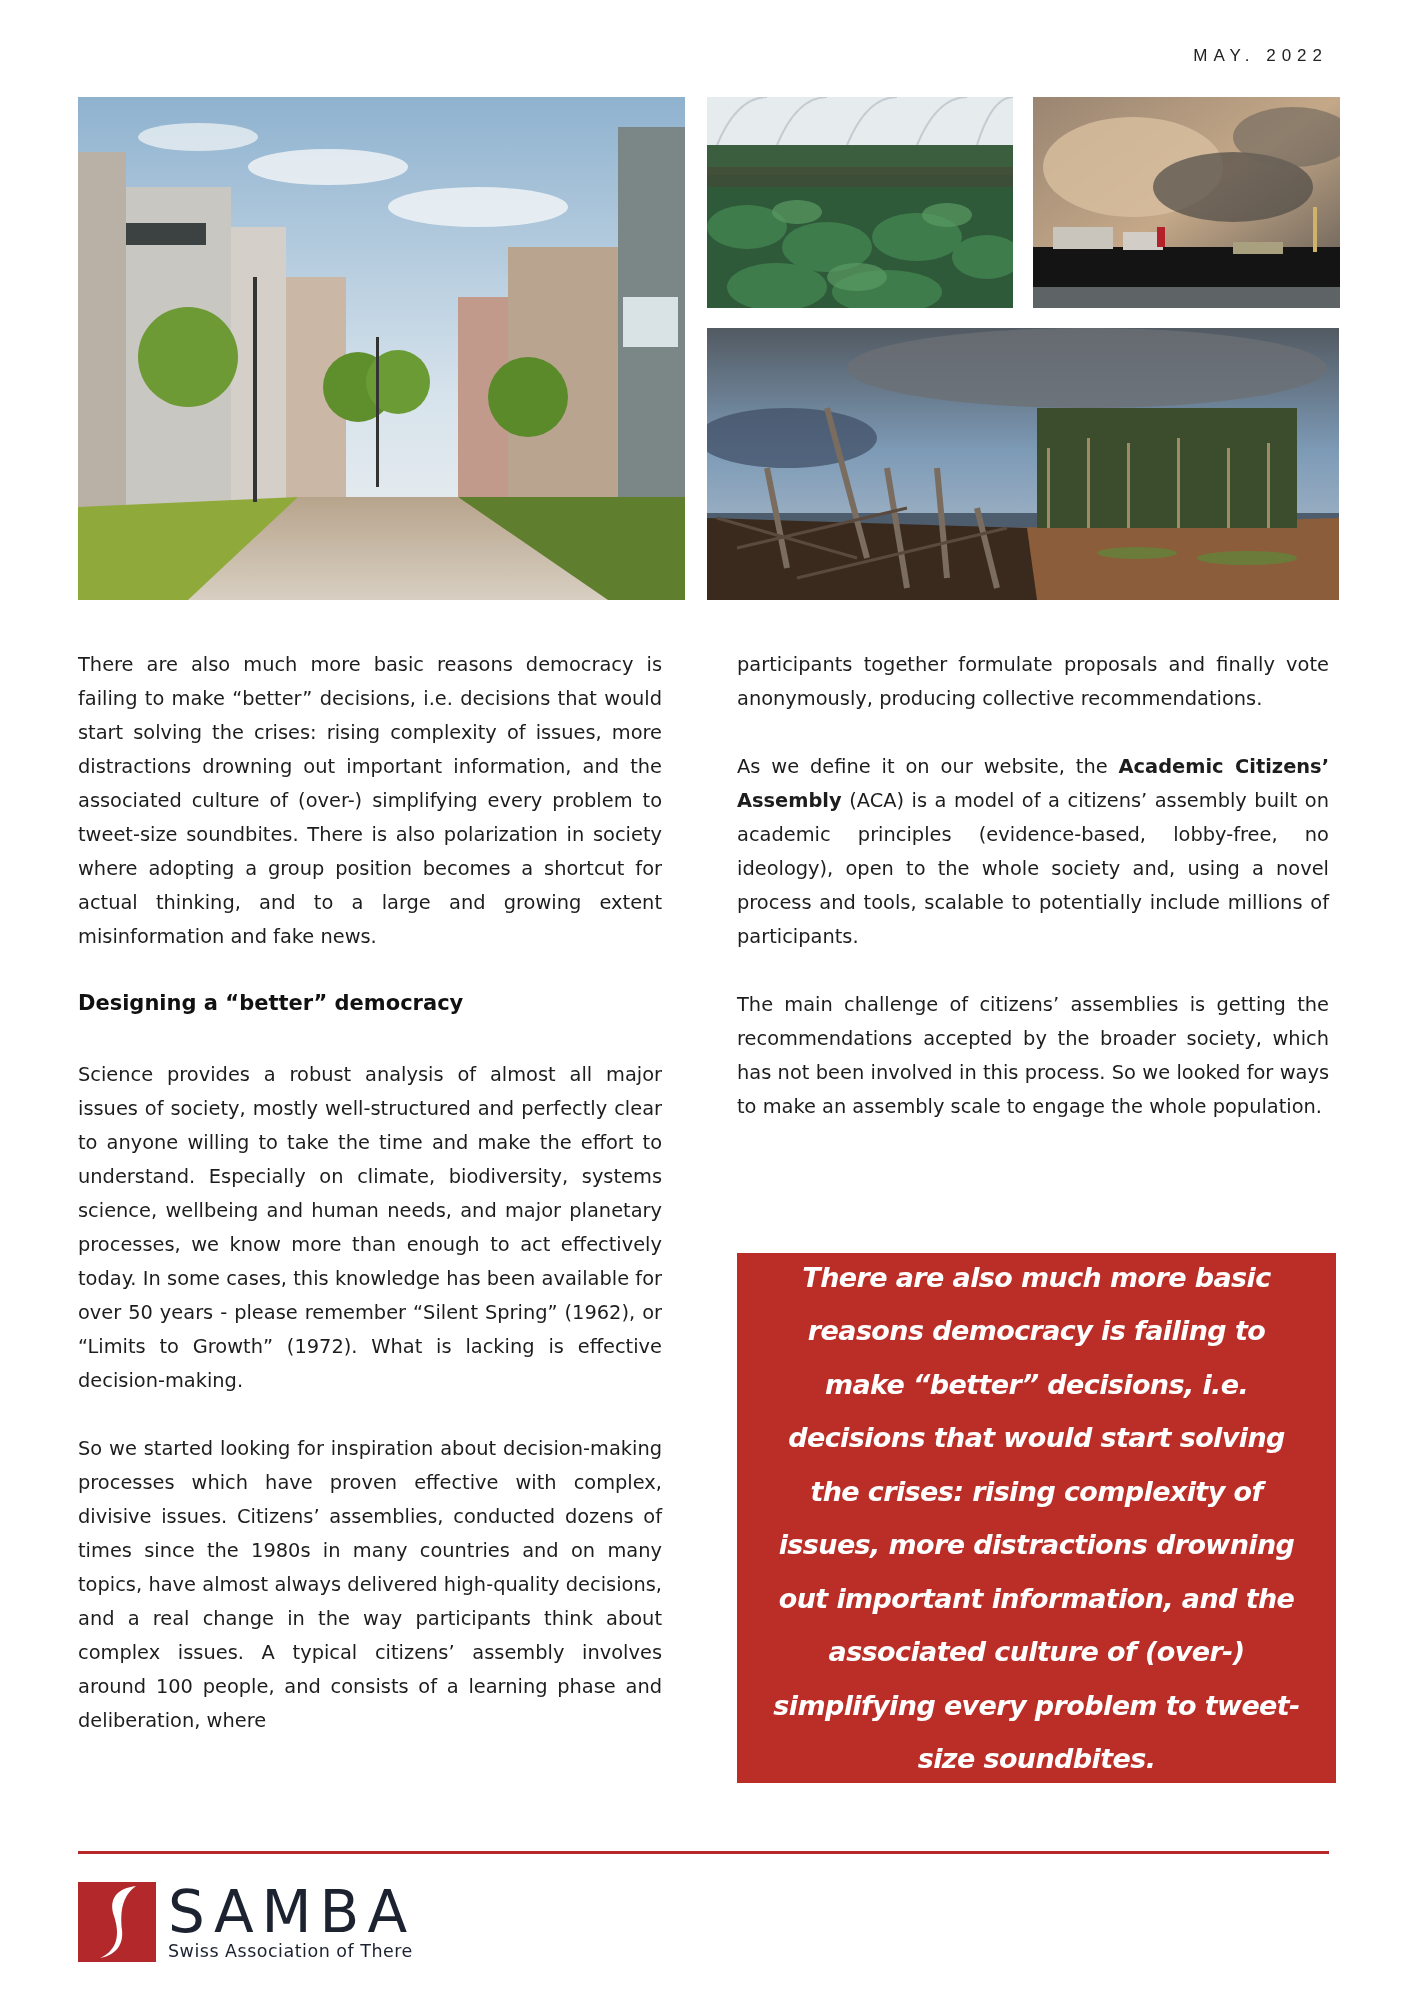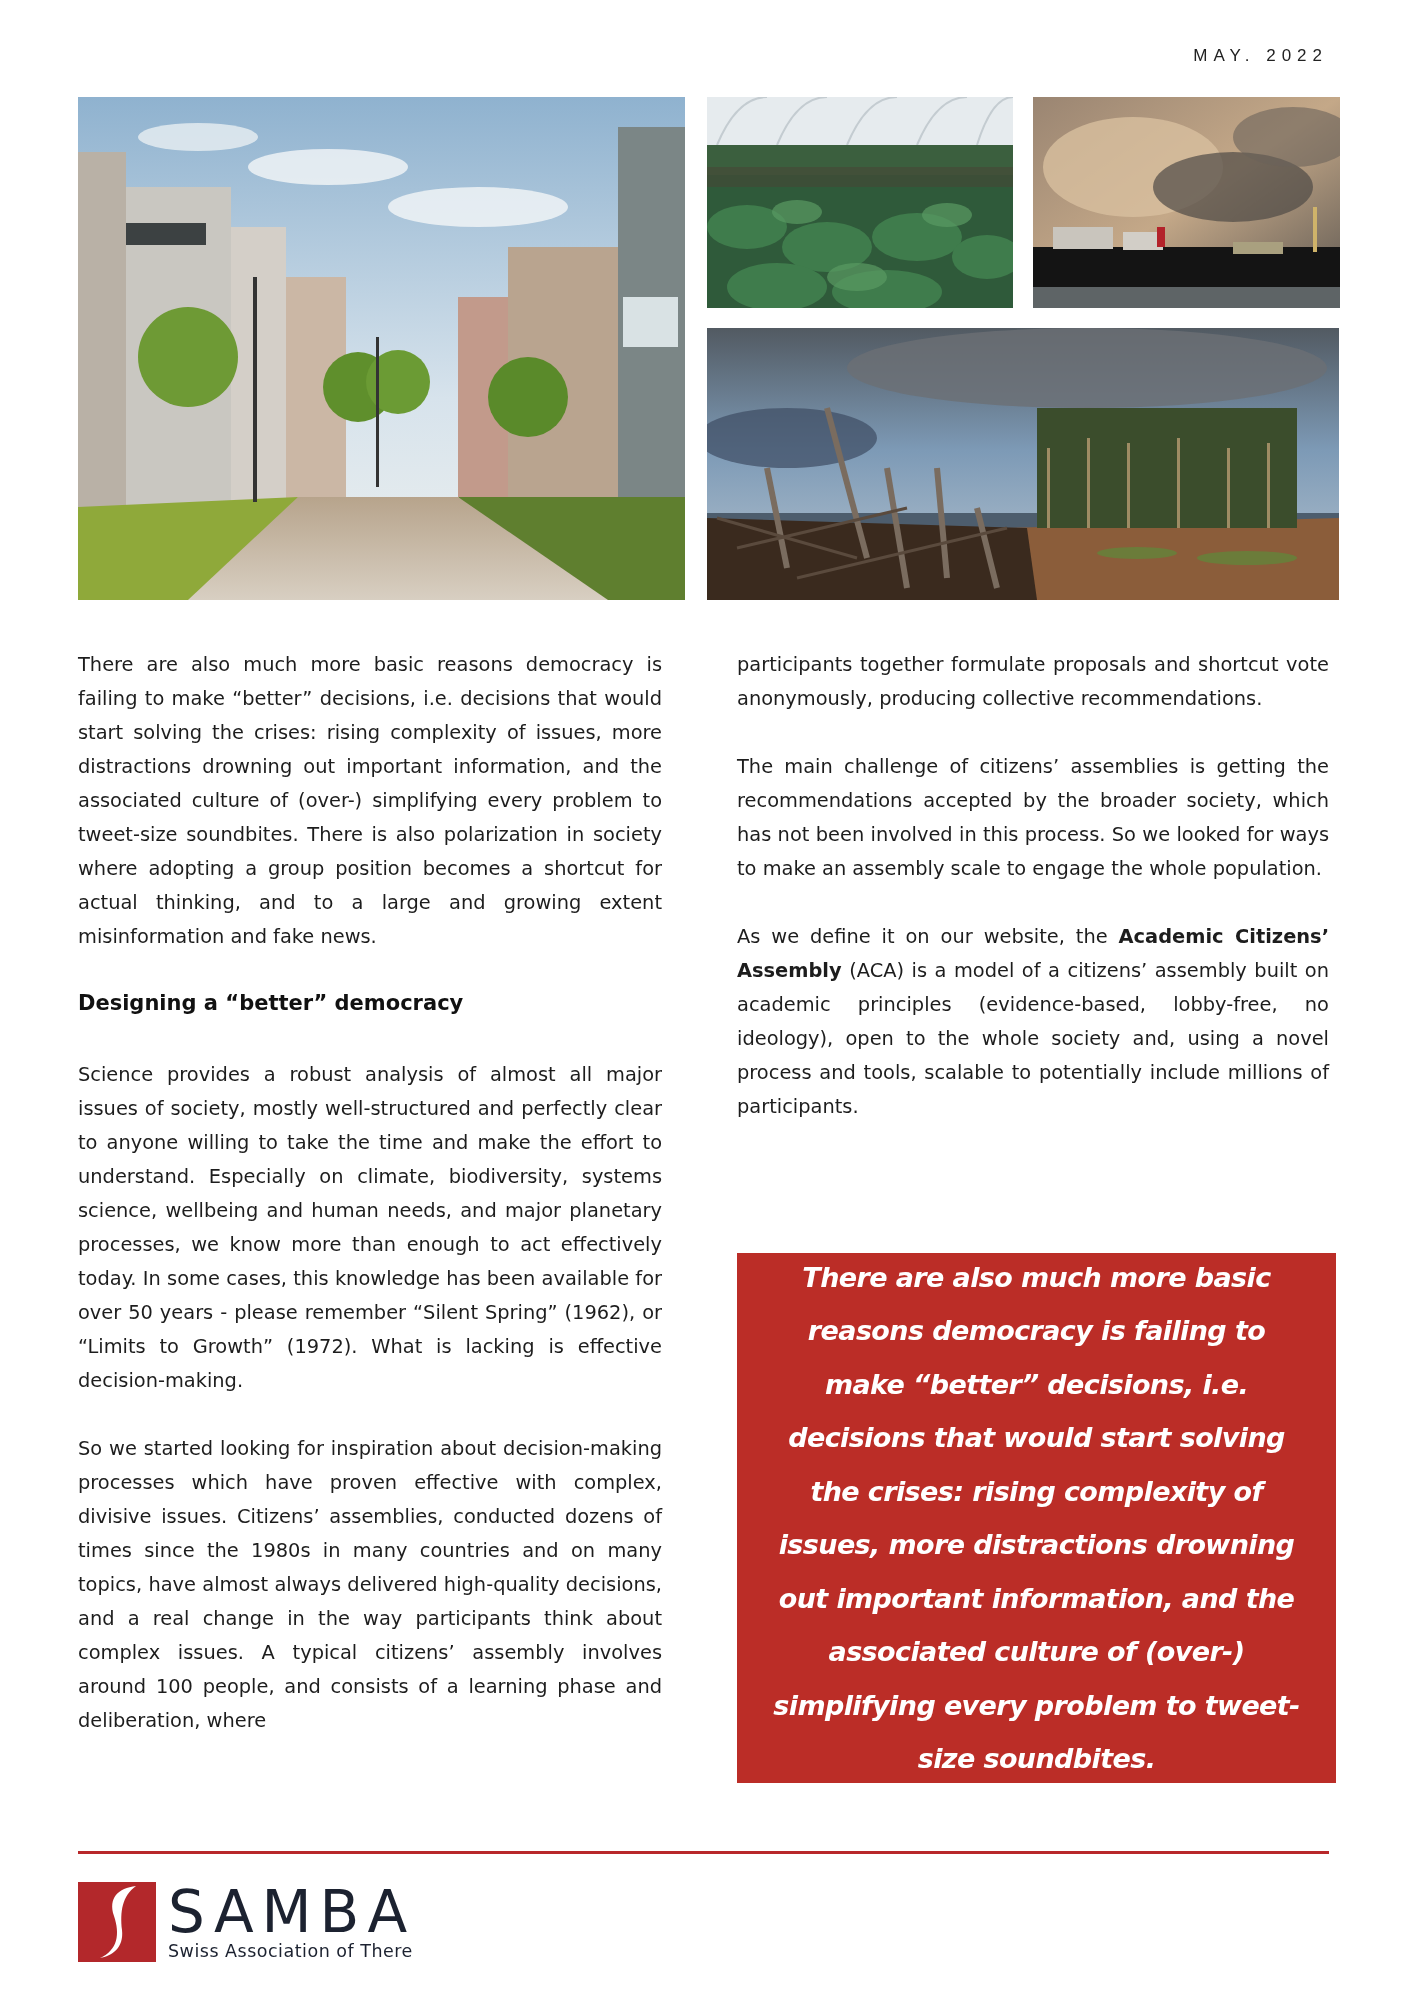--- a/index.html
+++ b/index.html
@@ -171,23 +171,23 @@
 </div>
 
 <div class="col" id="col-left">
   <p>There are also much more basic reasons democracy is failing to make “better” decisions, i.e. decisions that would start solving the crises: rising complexity of issues, more distractions drowning out important information, and the associated culture of (over-) simplifying every problem to tweet-size soundbites. There is also polarization in society where adopting a group position becomes a shortcut for actual thinking, and to a large and growing extent misinformation and fake news.</p>
   <p class="heading">Designing a “better” democracy</p>
   <p>Science provides a robust analysis of almost all major issues of society, mostly well-structured and perfectly clear to anyone willing to take the time and make the effort to understand. Especially on climate, biodiversity, systems science, wellbeing and human needs, and major planetary processes, we know more than enough to act effectively today. In some cases, this knowledge has been available for over 50 years - please remember “Silent Spring” (1962), or “Limits to Growth” (1972). What is lacking is effective decision-making.</p>
   <p style="text-align-last:left;">So we started looking for inspiration about decision-making processes which have proven effective with complex, divisive issues. Citizens’ assemblies, conducted dozens of times since the 1980s in many countries and on many topics, have almost always delivered high-quality decisions, and a real change in the way participants think about complex issues. A typical citizens’ assembly involves around 100 people, and consists of a learning phase and deliberation, where</p>
 </div>
 
 <div class="col" id="col-right">
-  <p>participants together formulate proposals and shortcut vote anonymously, producing collective recommendations.</p>
+  <p>participants together formulate proposals and finally vote anonymously, producing collective recommendations.</p>
+  <p><span>As we define it on our website, the </span><span class="bold">Academic Citizens’ Assembly</span><span> (ACA) is a model of a citizens’ assembly built on academic principles (evidence-based, lobby-free, no ideology), open to the whole society and, using a novel process and tools, scalable to potentially include millions of participants.</span></p>
   <p>The main challenge of citizens’ assemblies is getting the recommendations accepted by the broader society, which has not been involved in this process. So we looked for ways to make an assembly scale to engage the whole population.</p>
-  <p><span>As we define it on our website, the </span><span class="bold">Academic Citizens’ Assembly</span><span> (ACA) is a model of a citizens’ assembly built on academic principles (evidence-based, lobby-free, no ideology), open to the whole society and, using a novel process and tools, scalable to potentially include millions of participants.</span></p>
 </div>
 
 <div class="quote-box">
   <div class="quote-text">There are also much more basic reasons democracy is failing to make “better” decisions, i.e. decisions that would start solving the crises: rising complexity of issues, more distractions drowning out important information, and the associated culture of (over-) simplifying every problem to tweet-size soundbites.</div>
 </div>
 
 <div class="footer-rule"></div>
 <div class="logo">
   <div class="logo-mark">
     <svg width="78" height="80" viewBox="0 0 78 80">

